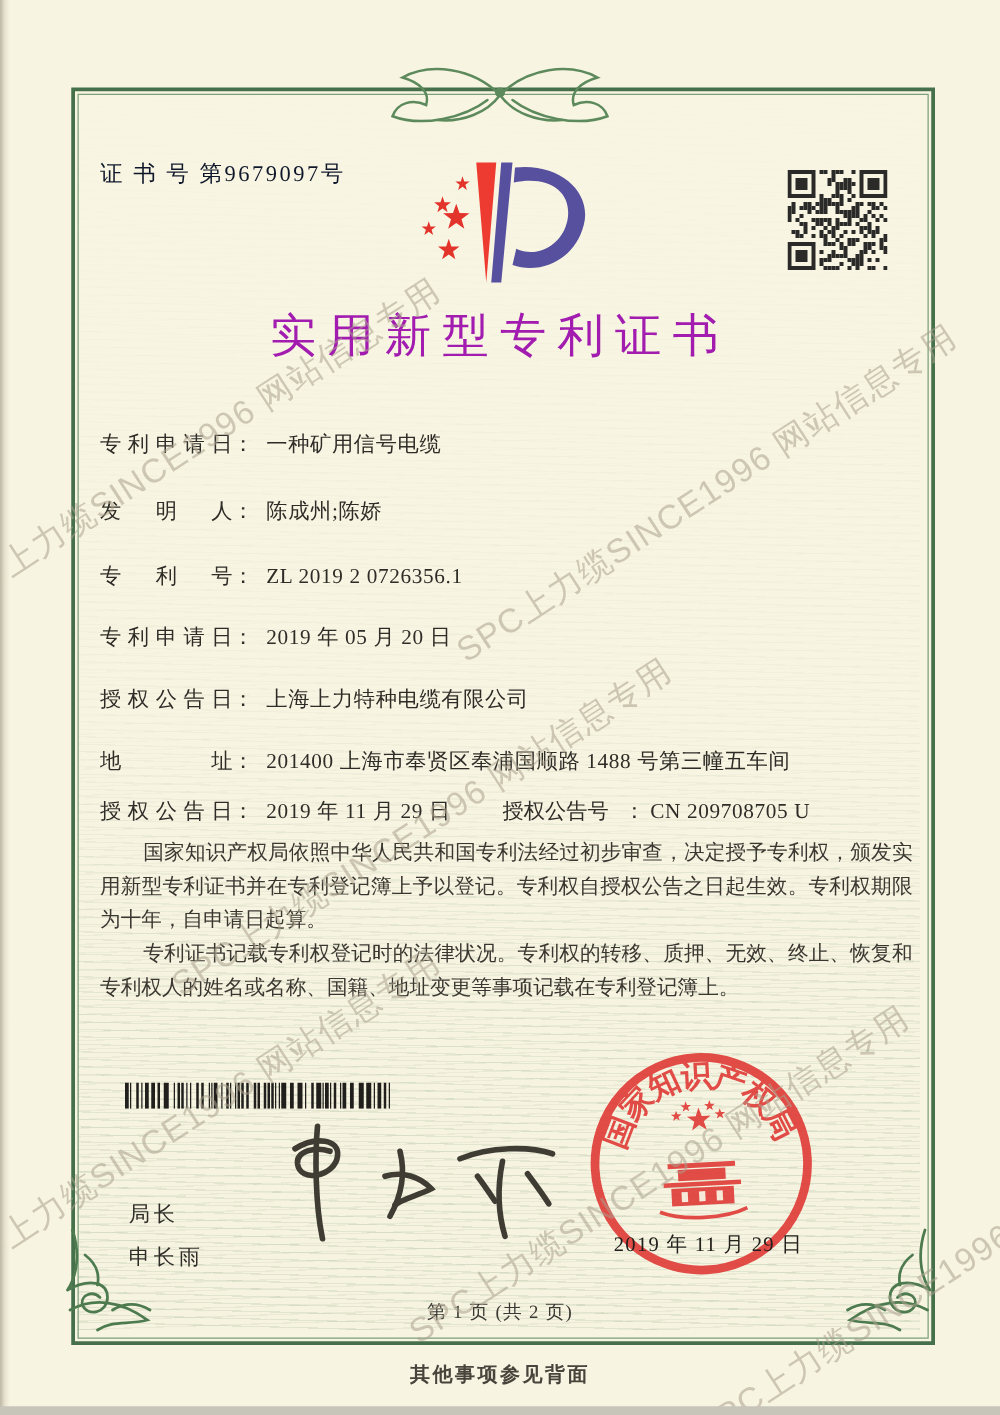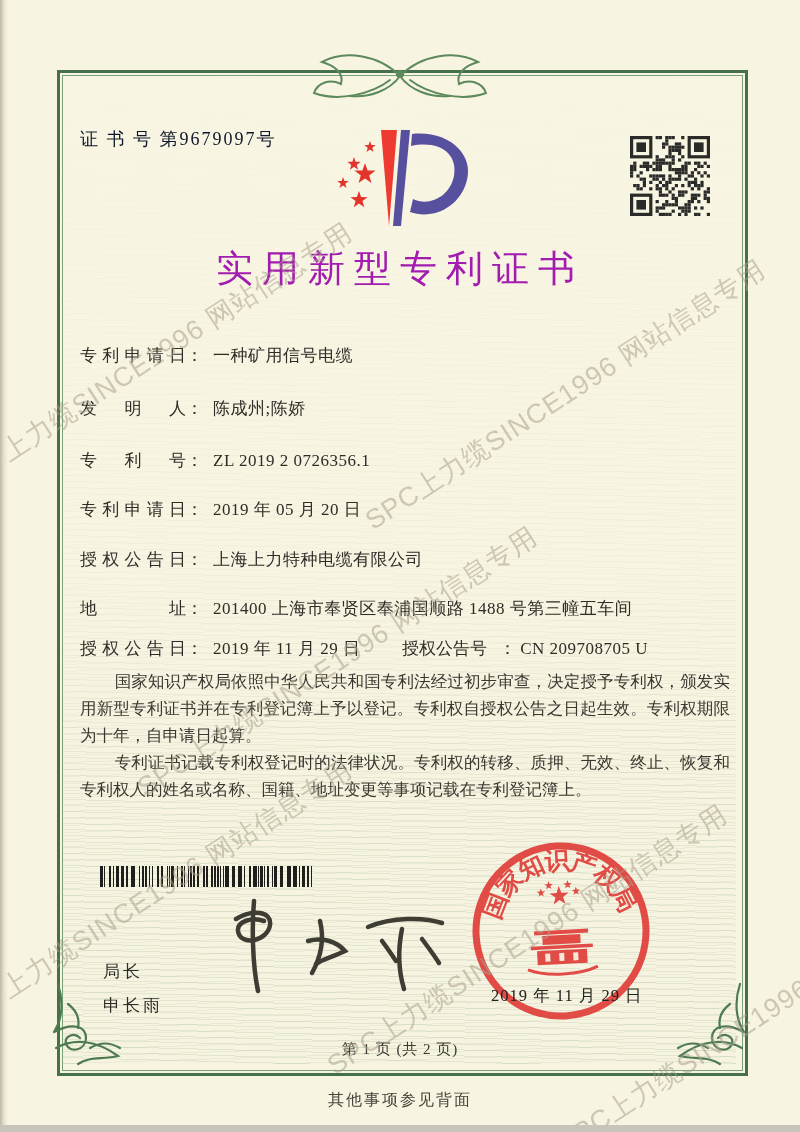--- a/index.html
+++ b/index.html
@@ -32,21 +32,21 @@
   .fcolon{display:inline-block;margin-right:10px;}
   .fvalue{letter-spacing:.5px;}
   .grant2{position:absolute;left:322px;top:0;white-space:nowrap;}
   .grant2 .flabel2{margin-right:12px;}
 
   .paras{left:80px;top:668px;width:650px;font-size:16.5px;line-height:27px;color:#3a3730;text-align:justify;}
   .paras p{margin:0;text-indent:2.1em;}
 
   .signer{left:103px;font-size:17px;letter-spacing:3px;color:#2e2c27;margin-top:38px;}
   .pagenum{left:0;top:1040px;width:800px;text-align:center;font-size:15px;color:#3a3832;letter-spacing:1px;}
-  .backnote{left:0;top:1090px;width:800px;text-align:center;font-size:16px;color:#47443c;letter-spacing:2px;}
+  .backnote{left:0;top:1090px;width:800px;text-align:center;font-size:16px;color:#47443c;letter-spacing:2px;font-weight:bold;}
   .sealdate{left:491px;top:985px;font-size:16.5px;letter-spacing:1px;color:#22201c;z-index:4;}
 
   .wm{position:absolute;z-index:6;font-family:"Liberation Sans","DejaVu Sans",sans-serif;
       font-size:27px;color:rgba(170,160,140,.55);white-space:nowrap;letter-spacing:1px;
       transform:rotate(-33deg);transform-origin:0 50%;pointer-events:none;}
 
   svg{display:block;}
 </style>
 </head>
 <body>

